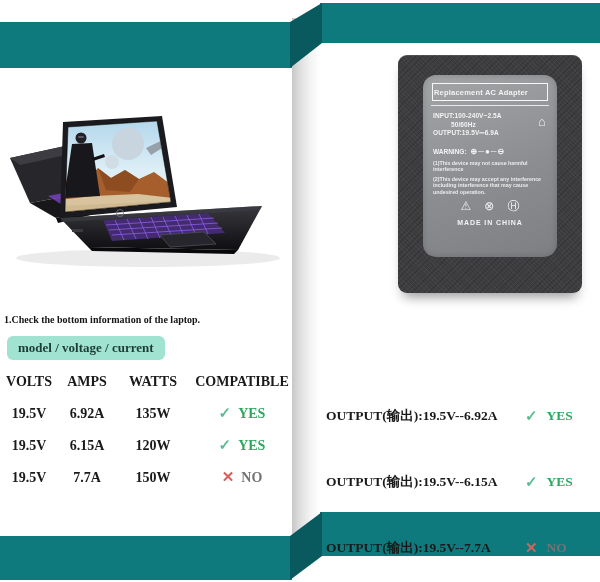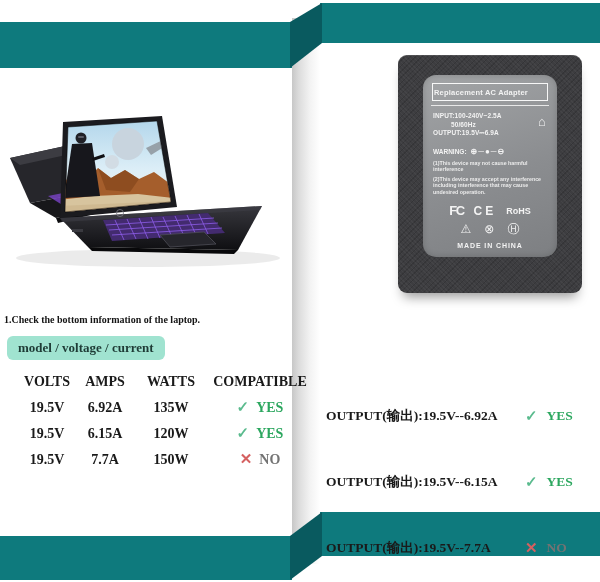--- a/index.html
+++ b/index.html
@@ -73,22 +73,22 @@
   .badge {
     position:absolute; z-index:4; background:#a0e3d0; border-radius:6px;
     font-weight:bold; font-size:13px; color:#1e3b35; padding:4px 11px 4px;
     white-space:nowrap;
   }
   .badge.left  { left:7px;   top:336px; }
   .badge.right { left:327px; top:336px; }
 
   
   .left-table {
-    position:absolute; left:20px; top:374px; z-index:4;
-    display:grid; grid-template-columns:54px 62px 70px 108px; row-gap:11px;
+    position:absolute; left:2px; top:374px; z-index:4;
+    display:grid; grid-template-columns:54px 62px 70px 108px; row-gap:17px;
     font-weight:bold; font-size:14px; line-height:15px; color:#1a1a1a;
   }
   .left-table .cell { text-align:center; white-space:nowrap; }
   .result-cell { display:flex; justify-content:center; align-items:center; gap:7px; }
 
   
   .right-rows {
     position:absolute; left:326px; top:372px; z-index:4;
     display:flex; flex-direction:column; gap:14px;
     font-weight:bold; font-size:13.5px; line-height:16px; color:#1a1a1a;
@@ -192,25 +192,20 @@
         <span class="indoor">⌂</span>
       </div>
       <div class="lbl-warning">
         <span>WARNING:</span>
         <span class="polarity">⊕─●─⊖</span>
       </div>
       <div class="lbl-notices">
         <p>(1)This device may not cause harmful interference</p>
         <p>(2)This device may accept any interference including interference that may cause undesired operation.</p>
       </div>
-      <div class="lbl-certs">
-        <span class="cert-fcc">FC</span>
-        <span class="cert-ce">CE</span>
-        <span class="cert-rohs">RoHS</span>
-      </div>
       <div class="lbl-symbols">
         <span>⚠</span>
         <span>⊗</span>
         <span>Ⓗ</span>
       </div>
       <div class="lbl-madein">MADE IN CHINA</div>
     </div>
   </div>
 
   <div class="step-title left">1.Check the bottom information of the laptop.</div>

